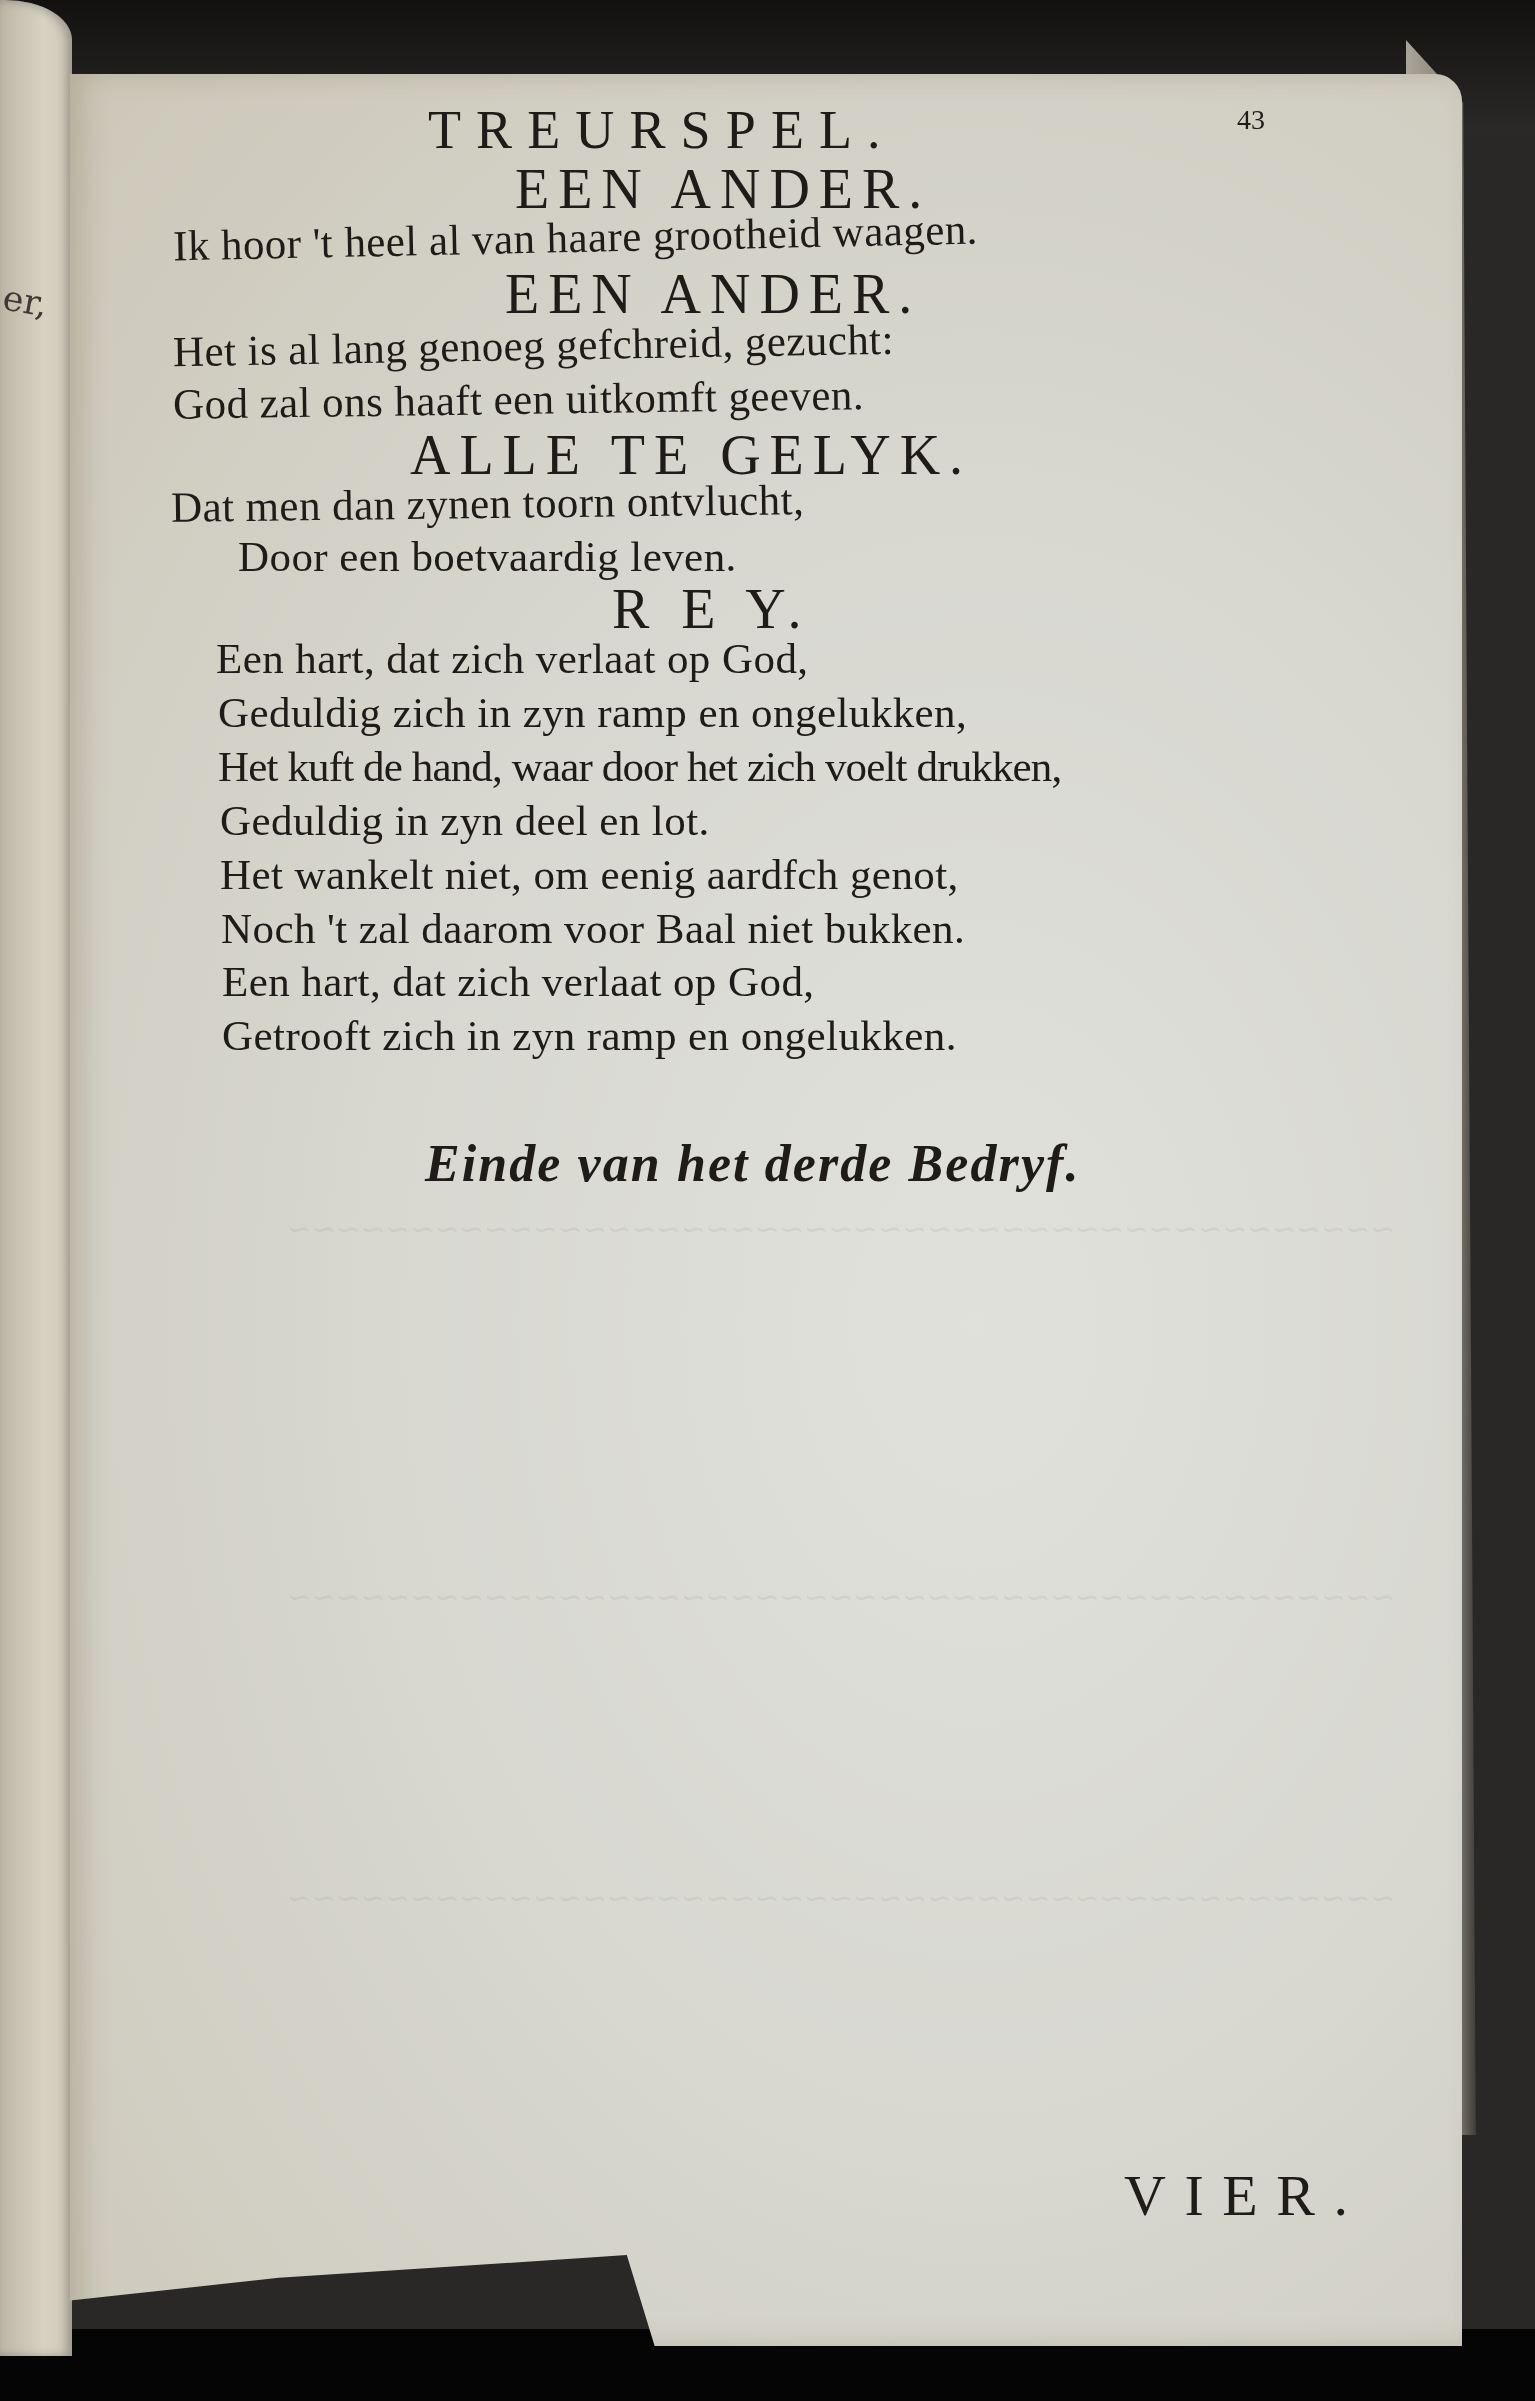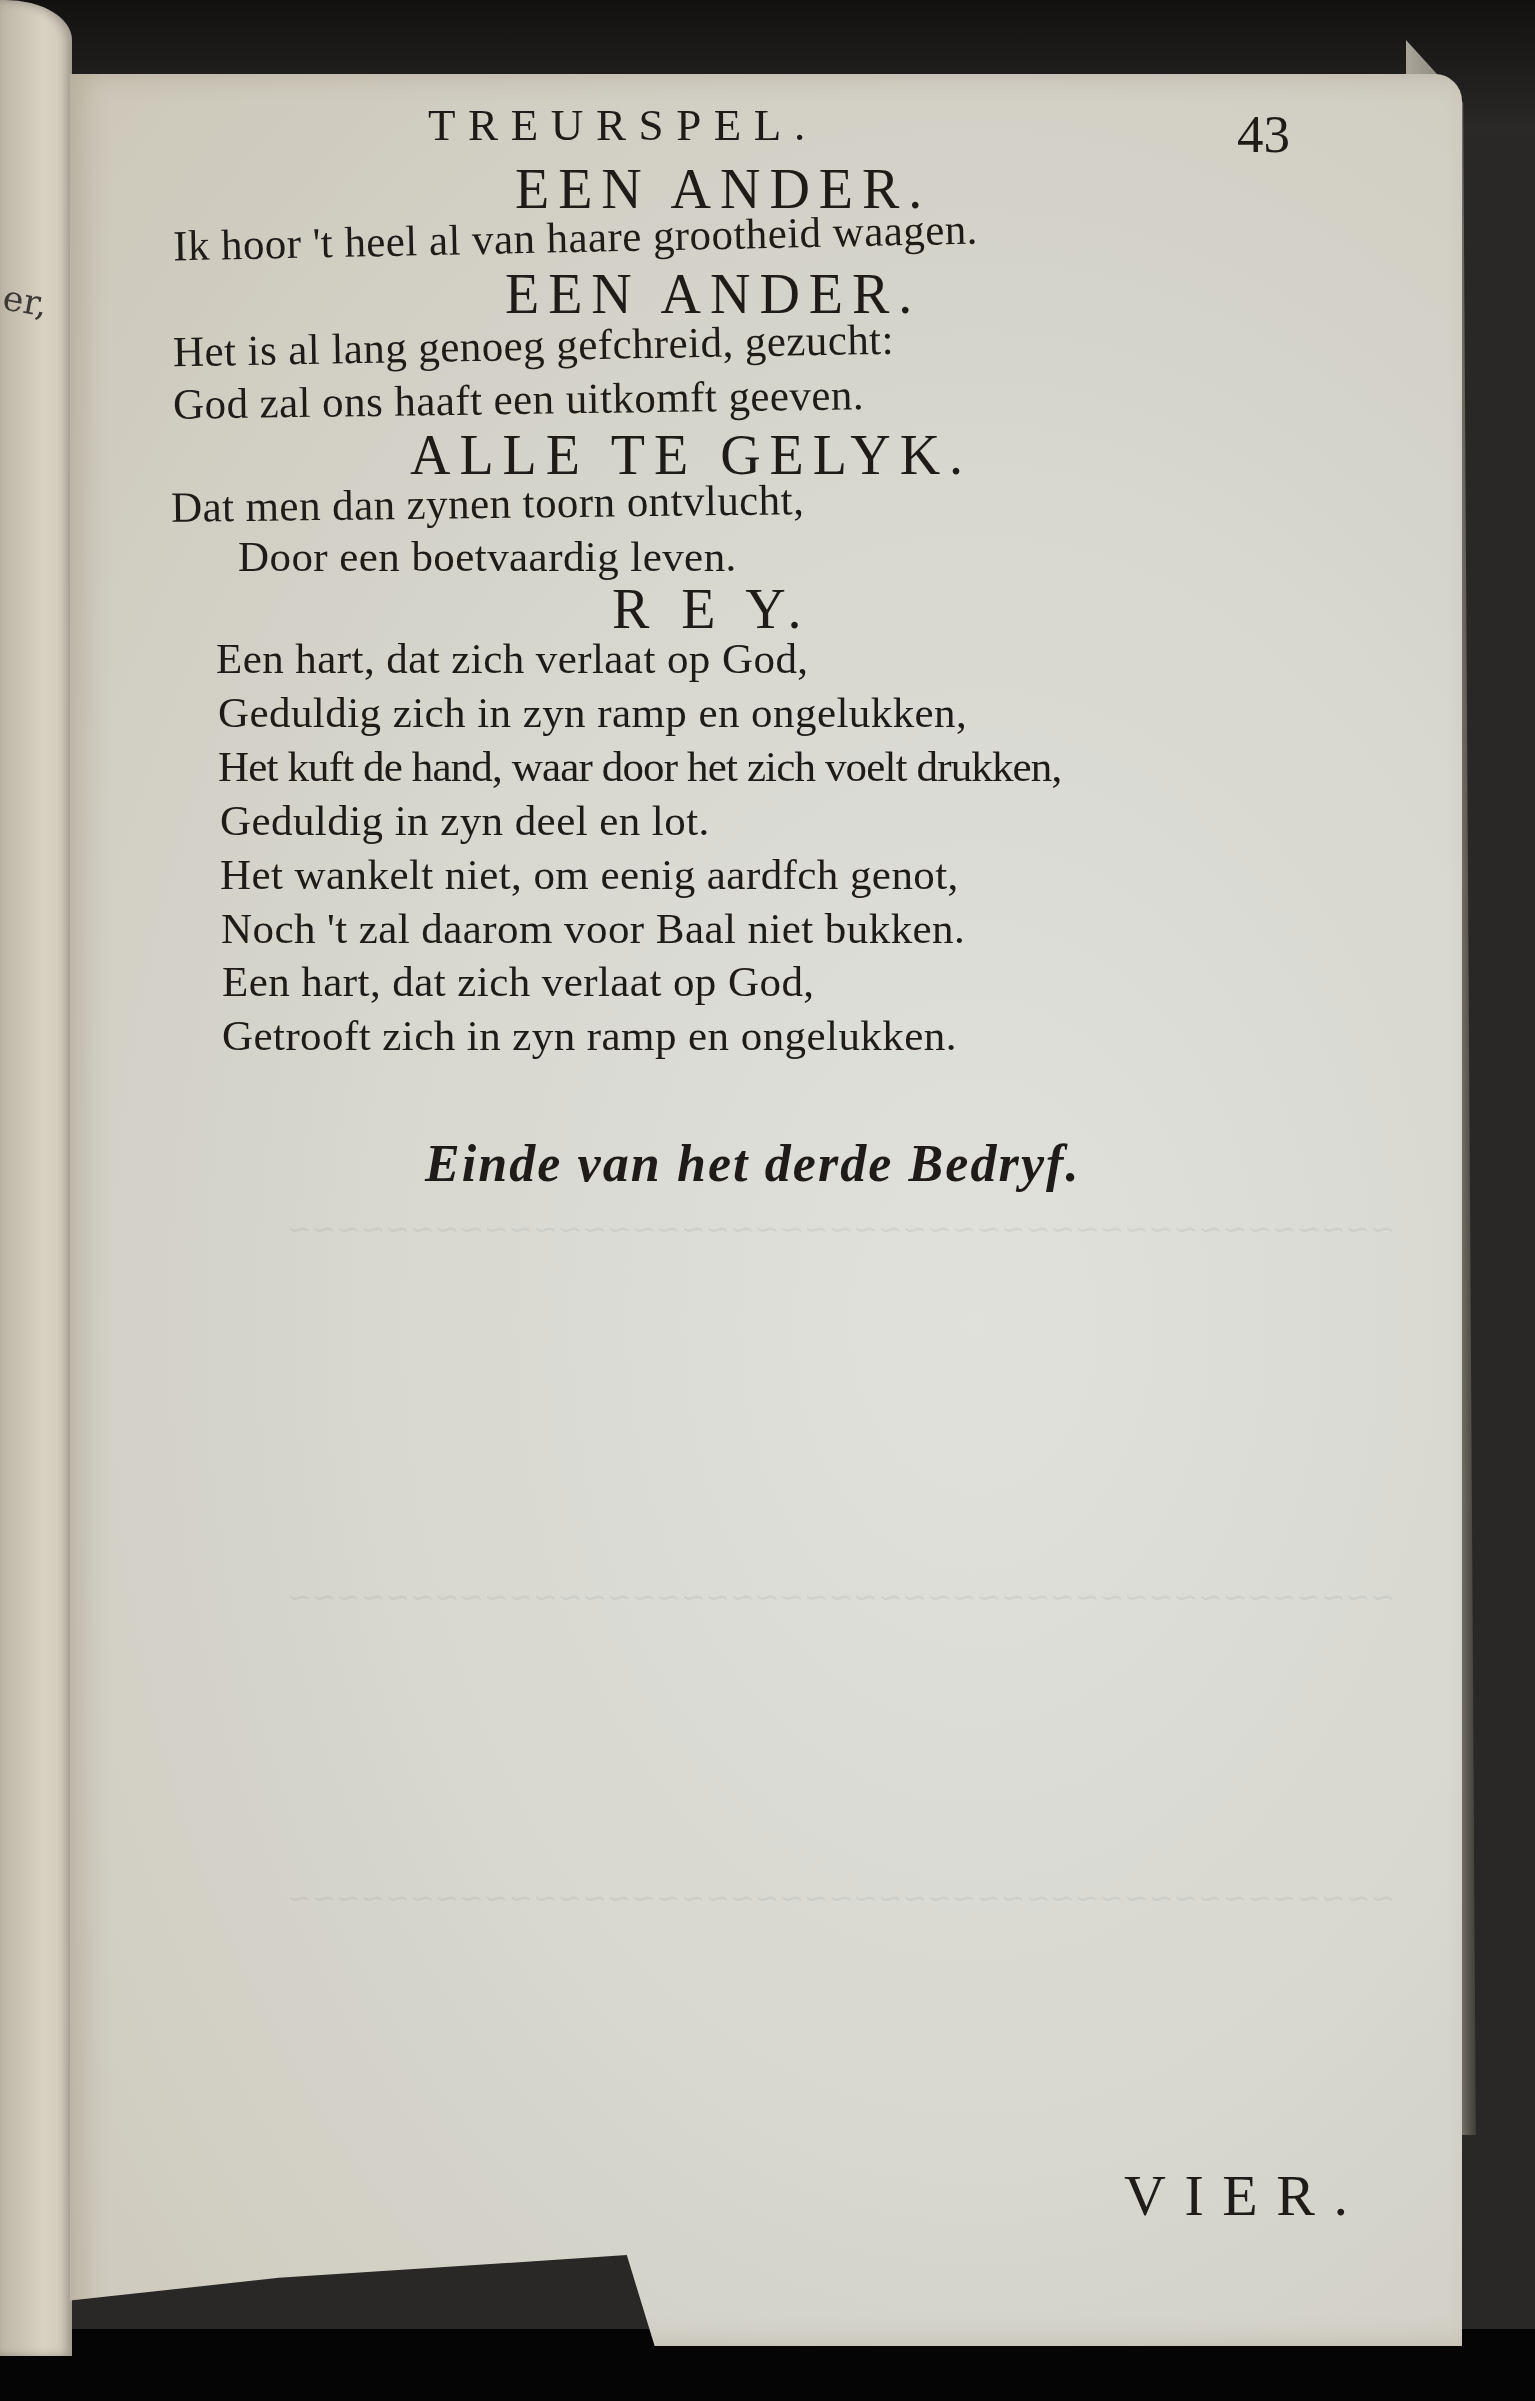--- a/index.html
+++ b/index.html
@@ -42,25 +42,25 @@
   }
   .show-through {
     position: absolute; left: 221px; width: 1104px; font-size: 29.4px;
     color: rgba(80,80,80,0.08); white-space: nowrap; transform: scaleX(-1);
   }
   .text {
     position: absolute; color: #1e1b18; white-space: nowrap;
     font-family: "Liberation Serif", "DejaVu Serif", serif;
   }
   .heading { letter-spacing: 0.16em; font-size: 56px; }
-  .running-head { letter-spacing: 0.28em; font-size: 45px; }
+  .running-head { letter-spacing: 0.28em; font-size: 54px; }
   .verse { font-size: 43px; letter-spacing: 0.01em; }
   .italic-end { font-style: italic; font-weight: bold; font-size: 52px; letter-spacing: 0.04em; }
   .catchword { letter-spacing: 0.32em; font-size: 58px; }
-  .folio { font-size: 53px; }
+  .folio { font-size: 28px; }
 </style>
 </head>
 <body>
 
 <div class="bg-top"></div>
 <div class="bg-bottom"></div>
 
 <div class="left-page">
   <span class="fragment">er,</span>
 </div>

